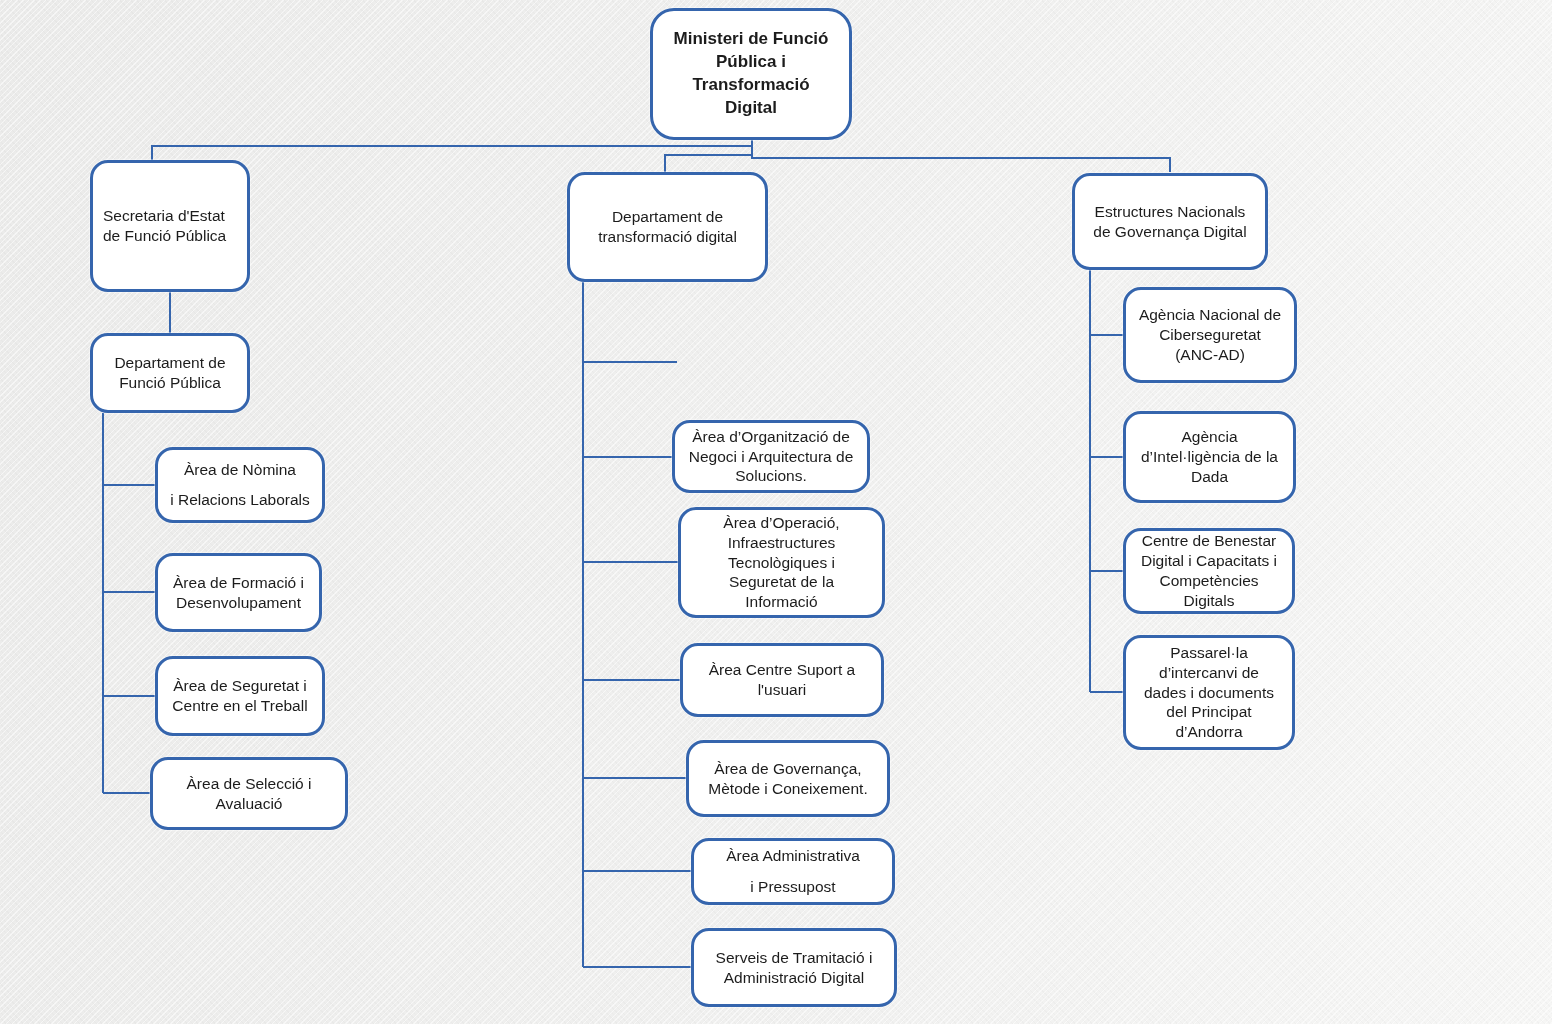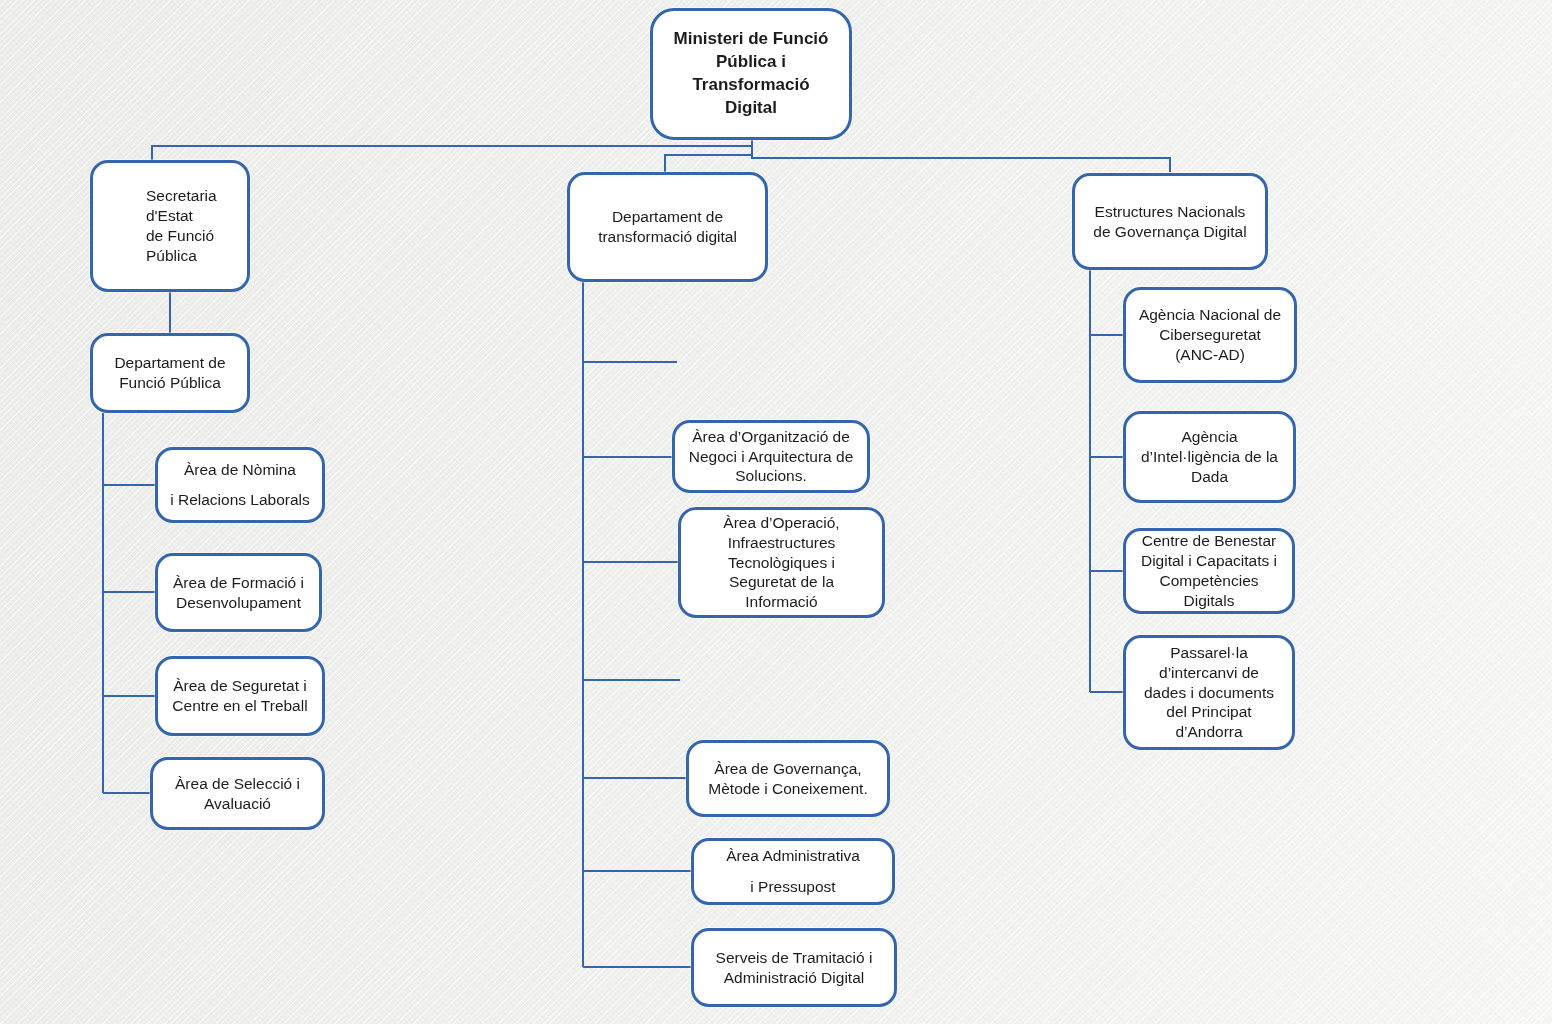--- a/index.html
+++ b/index.html
@@ -28,21 +28,21 @@
   .node-label{
     white-space:pre-line;
     text-align:center;
     font-size:15.5px;
     line-height:1.28;
     color:#1c1c1c;
   }
   .node.root{border-radius:24px;border-width:3px;}
   .node.root .node-label{font-weight:bold;font-size:17px;line-height:1.35;}
   .node.align-left{justify-content:flex-start;padding-left:10px;}
-  .node.align-left .node-label{text-align:left;margin-left:43px;}
+  .node.align-left .node-label{text-align:left;}
   .node.loose .node-label{line-height:1.95;}
 </style>
 </head>
 <body>
 
 <div id="canvas">
 
   <svg id="connectors" width="1552" height="1024">
     <g>
       <path d="M752 140 V146 H152 V160"></path>
@@ -96,40 +96,44 @@
 i Relacions Laborals</span>
   </div>
   <div class="node" style="left:155px;top:553px;width:167px;height:79px">
     <span class="node-label">Àrea de Formació i
 Desenvolupament</span>
   </div>
   <div class="node" style="left:155px;top:656px;width:170px;height:80px">
     <span class="node-label">Àrea de Seguretat i
 Centre en el Treball</span>
   </div>
-  <div class="node" style="left:150px;top:757px;width:175px;height:73px">
+  <div class="node" style="left:150px;top:757px;width:198px;height:73px">
     <span class="node-label">Àrea de Selecció i
 Avaluació</span>
   </div>
 
   <div class="node" style="left:567px;top:172px;width:201px;height:110px">
     <span class="node-label">Departament de
 transformació digital</span>
   </div>
   <div class="node" style="left:672px;top:420px;width:198px;height:73px">
     <span class="node-label">Àrea d’Organització de
 Negoci i Arquitectura de
 Solucions.</span>
   </div>
   <div class="node" style="left:678px;top:507px;width:207px;height:111px">
     <span class="node-label">Àrea d’Operació,
 Infraestructures
 Tecnològiques i
 Seguretat de la
 Informació</span>
+  </div>
+  <div class="node" style="left:680px;top:643px;width:204px;height:74px">
+    <span class="node-label">Àrea Centre Suport a
+l'usuari</span>
   </div>
   <div class="node" style="left:686px;top:740px;width:204px;height:77px">
     <span class="node-label">Àrea de Governança,
 Mètode i Coneixement.</span>
   </div>
   <div class="node loose" style="left:691px;top:838px;width:204px;height:67px">
     <span class="node-label">Àrea Administrativa
 i Pressupost</span>
   </div>
   <div class="node" style="left:691px;top:928px;width:206px;height:79px">

